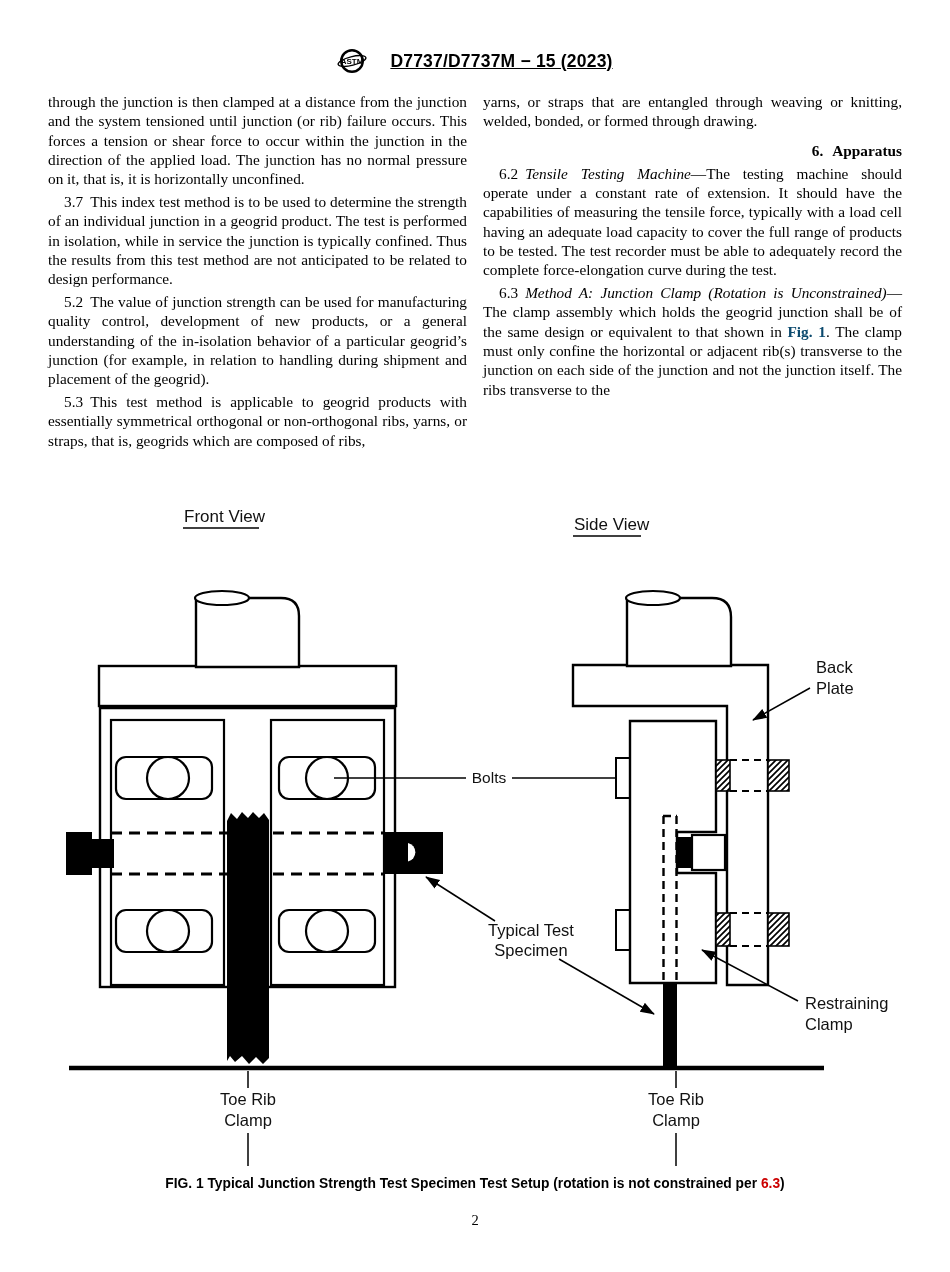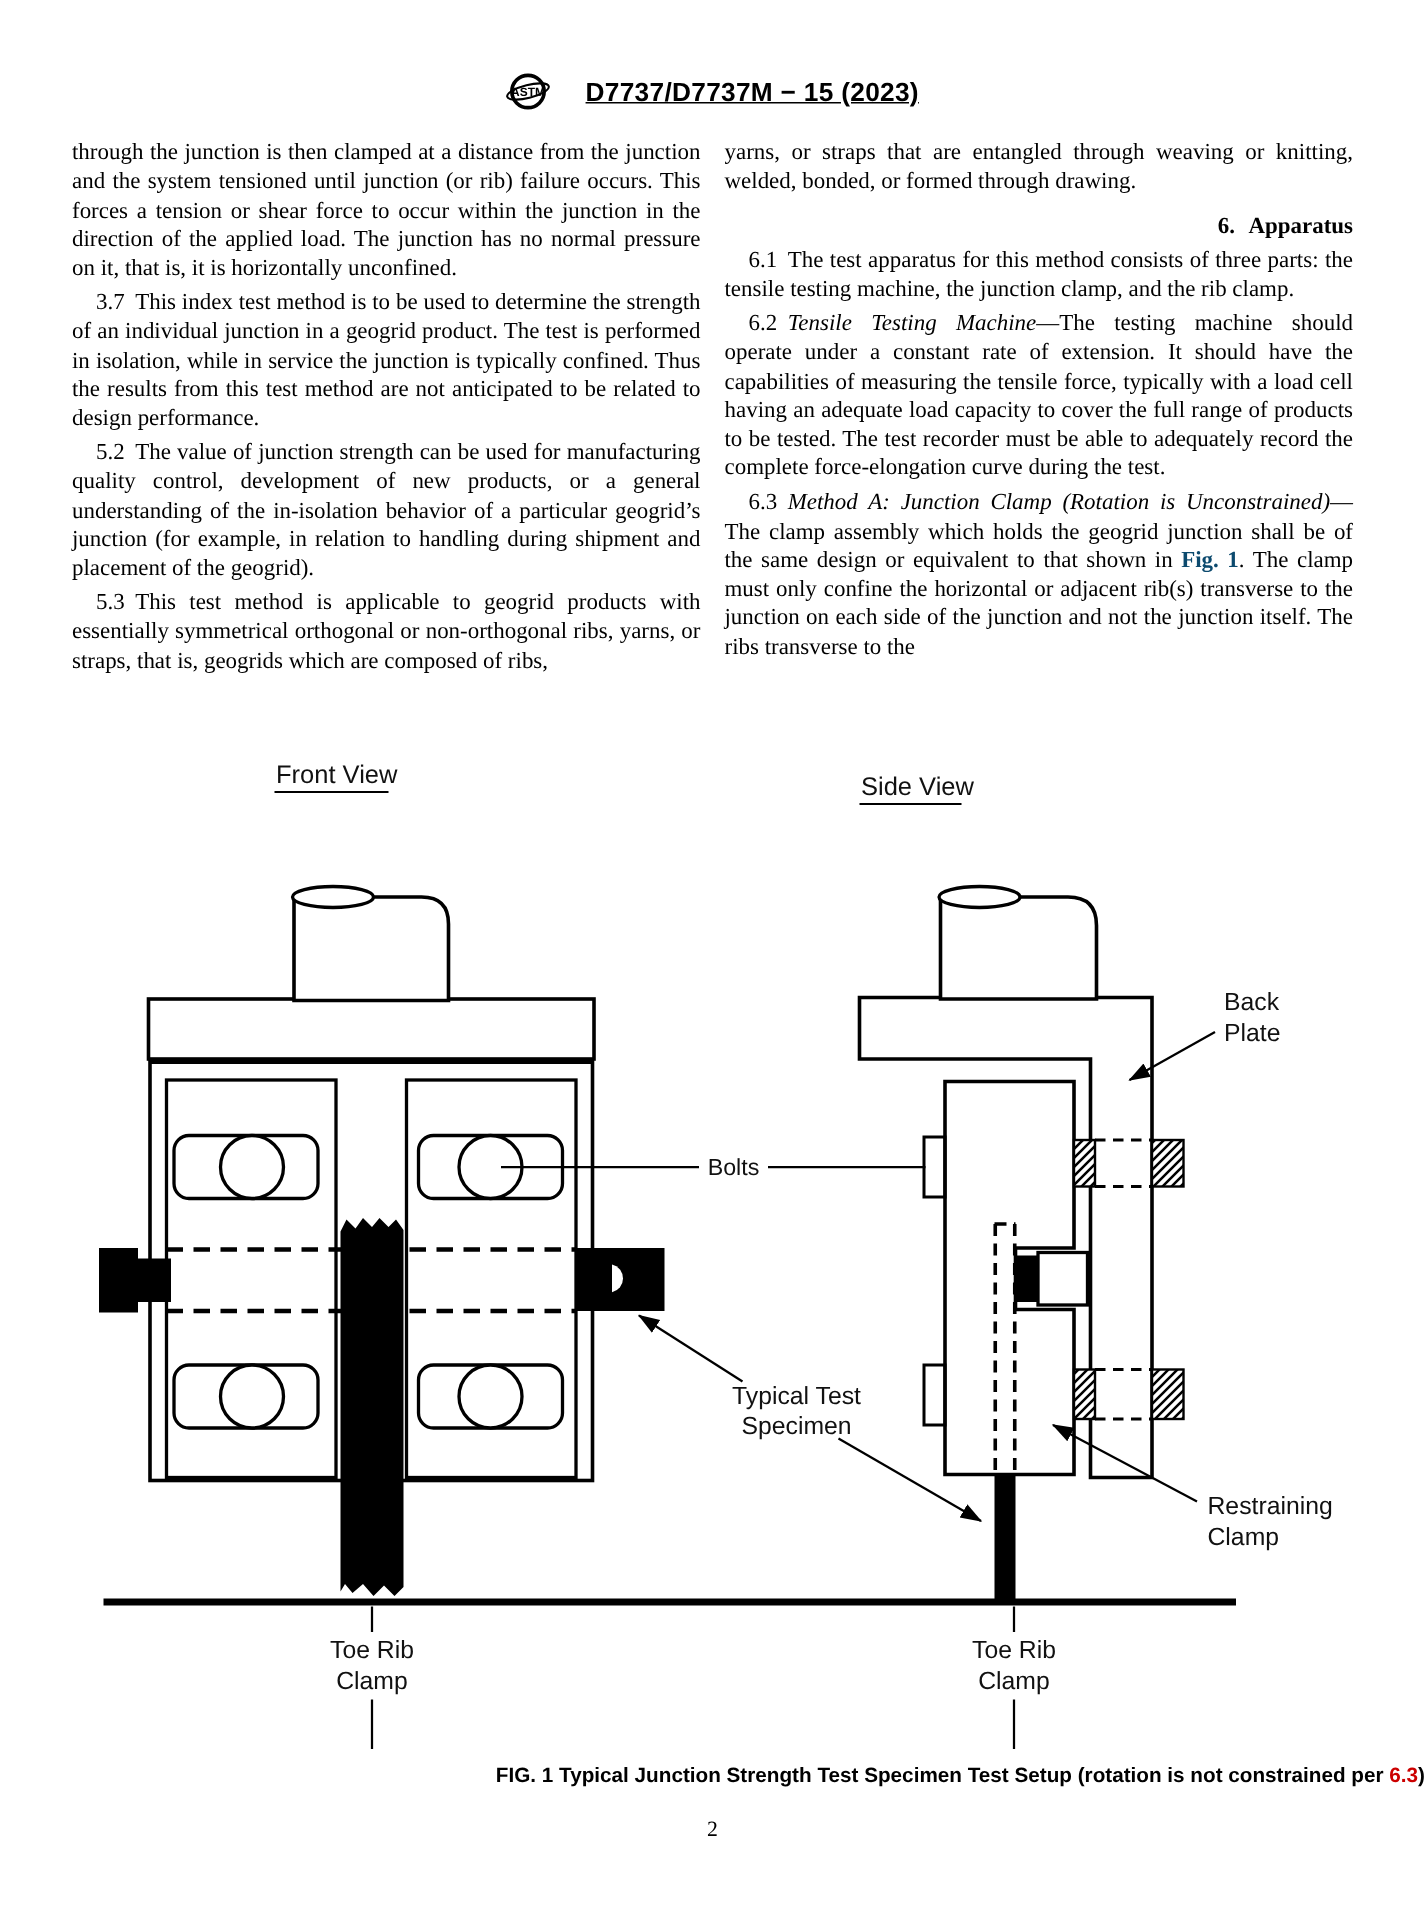--- a/index.html
+++ b/index.html
@@ -20,21 +20,21 @@
   .pnum{margin-right:7px;}
   .hnum{margin-right:9px;}
   .figlink{color:#0c4a6e;text-decoration:none;cursor:pointer;font-weight:bold;}
   
   .figsvg{position:absolute;top:0;left:0;}
   .figsvg text{font-family:"Liberation Sans",sans-serif;fill:#111;}
   .viewlbl{font-size:17px;}
   .annlbl{font-size:16.5px;}
   .boltslbl{font-size:15.5px;}
   
-  .caption{position:absolute;top:1176px;left:0;width:950px;text-align:right;
+  .caption{position:absolute;top:1176px;left:0;width:950px;text-align:center;
     font-family:"Liberation Sans",sans-serif;font-weight:bold;font-size:13.8px;}
   .caption .red{color:#CC0000;}
   .pageno{position:absolute;top:1212px;left:0;width:950px;text-align:center;font-size:14.5px;}
 </style>
 </head>
 <body>
 
 <div class="hdr">
   <svg class="astm-logo" viewBox="0 0 32 32">
     <circle cx="16" cy="16" r="11.5" fill="none" stroke="#000" stroke-width="2.6"></circle>
@@ -47,21 +47,20 @@
 <div class="cols">
   <div class="col">
     <p>through the junction is then clamped at a distance from the junction and the system tensioned until junction (or rib) failure occurs. This forces a tension or shear force to occur within the junction in the direction of the applied load. The junction has no normal pressure on it, that is, it is horizontally unconfined.</p>
     <p class="ind"><span class="pnum">3.7</span><span>This index test method is to be used to determine the strength of an individual junction in a geogrid product. The test is performed in isolation, while in service the junction is typically confined. Thus the results from this test method are not anticipated to be related to design performance.</span></p>
     <p class="ind"><span class="pnum">5.2</span><span>The value of junction strength can be used for manufacturing quality control, development of new products, or a general understanding of the in-isolation behavior of a particular geogrid’s junction (for example, in relation to handling during shipment and placement of the geogrid).</span></p>
     <p class="ind"><span class="pnum">5.3</span><span>This test method is applicable to geogrid products with essentially symmetrical orthogonal or non-orthogonal ribs, yarns, or straps, that is, geogrids which are composed of ribs,</span></p>
   </div>
   <div class="col">
     <p>yarns, or straps that are entangled through weaving or knitting, welded, bonded, or formed through drawing.</p>
     <h3><span class="hnum">6.</span><span>Apparatus</span></h3>
-    <p class="ind"><span class="pnum">6.1</span><span>The test apparatus for this method consists of three parts: the tensile testing machine, the junction clamp, and the rib clamp.</span></p>
     <p class="ind"><span class="pnum">6.2</span><i>Tensile Testing Machine</i><span>—The testing machine should operate under a constant rate of extension. It should have the capabilities of measuring the tensile force, typically with a load cell having an adequate load capacity to cover the full range of products to be tested. The test recorder must be able to adequately record the complete force-elongation curve during the test.</span></p>
     <p class="ind"><span class="pnum">6.3</span><i>Method A: Junction Clamp (Rotation is Unconstrained)</i><span>—The clamp assembly which holds the geogrid junction shall be of the same design or equivalent to that shown in </span><a class="figlink">Fig. 1</a><span>. The clamp must only confine the horizontal or adjacent rib(s) transverse to the junction on each side of the junction and not the junction itself. The ribs transverse to the</span></p>
   </div>
 </div>
 
 <svg class="figsvg" width="950" height="1272" viewBox="0 0 950 1272">
   <defs>
     <pattern id="hatch" width="6" height="6" patternUnits="userSpaceOnUse">
       <rect width="6" height="6" fill="#fff"></rect>
       <path d="M-1,7 L7,-1 M2,10 L10,2 M-4,4 L4,-4" stroke="#000" stroke-width="1.7"></path>

